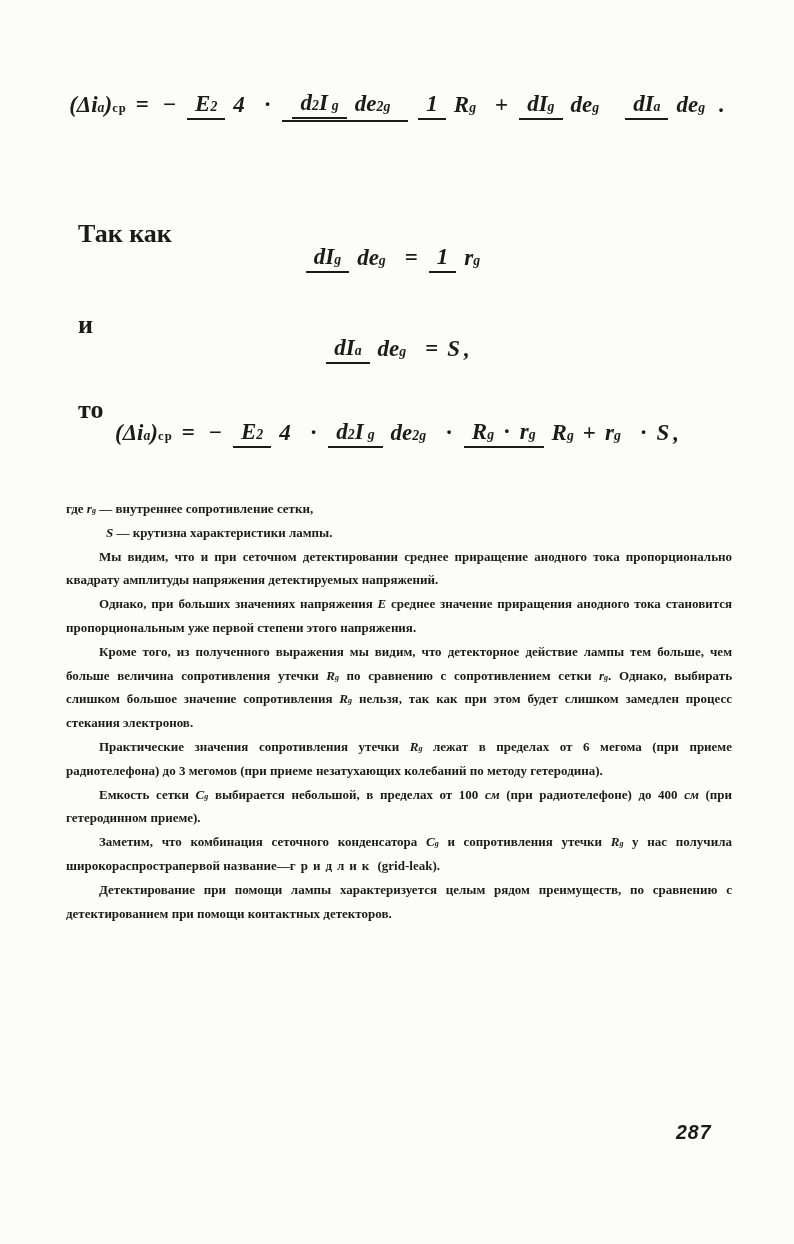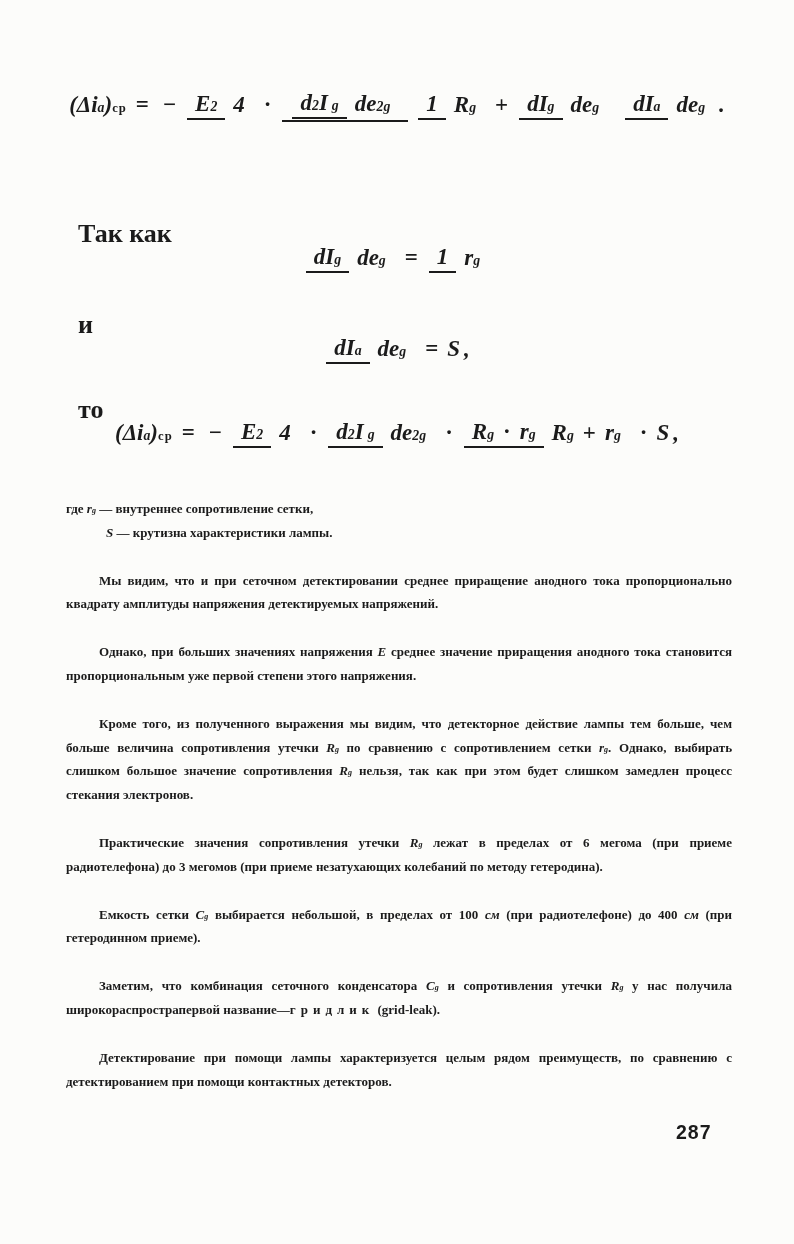--- a/index.html
+++ b/index.html
@@ -68,35 +68,36 @@
   .textblock {
     position: absolute;
     top: 497px;
     left: 66px;
     width: 666px;
     font-size: 13px;
     line-height: 23.8px;
     text-align: justify;
   }
   .textblock p { margin: 0; }
-  .textblock p.indent { text-indent: 33px; margin-top: 24px; }
+  .textblock p.indent { text-indent: 33px; }
   .textblock p.defline2 { padding-left: 40px; }
   .textblock .m { font-style: italic; }
   .textblock sub { font-size: 62%; line-height: 0; vertical-align: -18%; font-style: italic; }
   .textblock .spaced { letter-spacing: 5px; }
 
   
   .page-number {
     position: absolute;
     top: 1121px;
     left: 676px;
     font-size: 19.5px;
     font-family: "Liberation Sans", "DejaVu Sans", sans-serif;
     font-weight: 700;
     letter-spacing: 1px;
+    font-style: italic;
   }
 </style>
 </head>
 <body>
 
 <div class="page">
 
   <div class="formula" id="f1">
       <span class="tok">(Δi<sub>a</sub>)<sub class="lsub">ср</sub></span>
       <span class="tok op">=</span>

